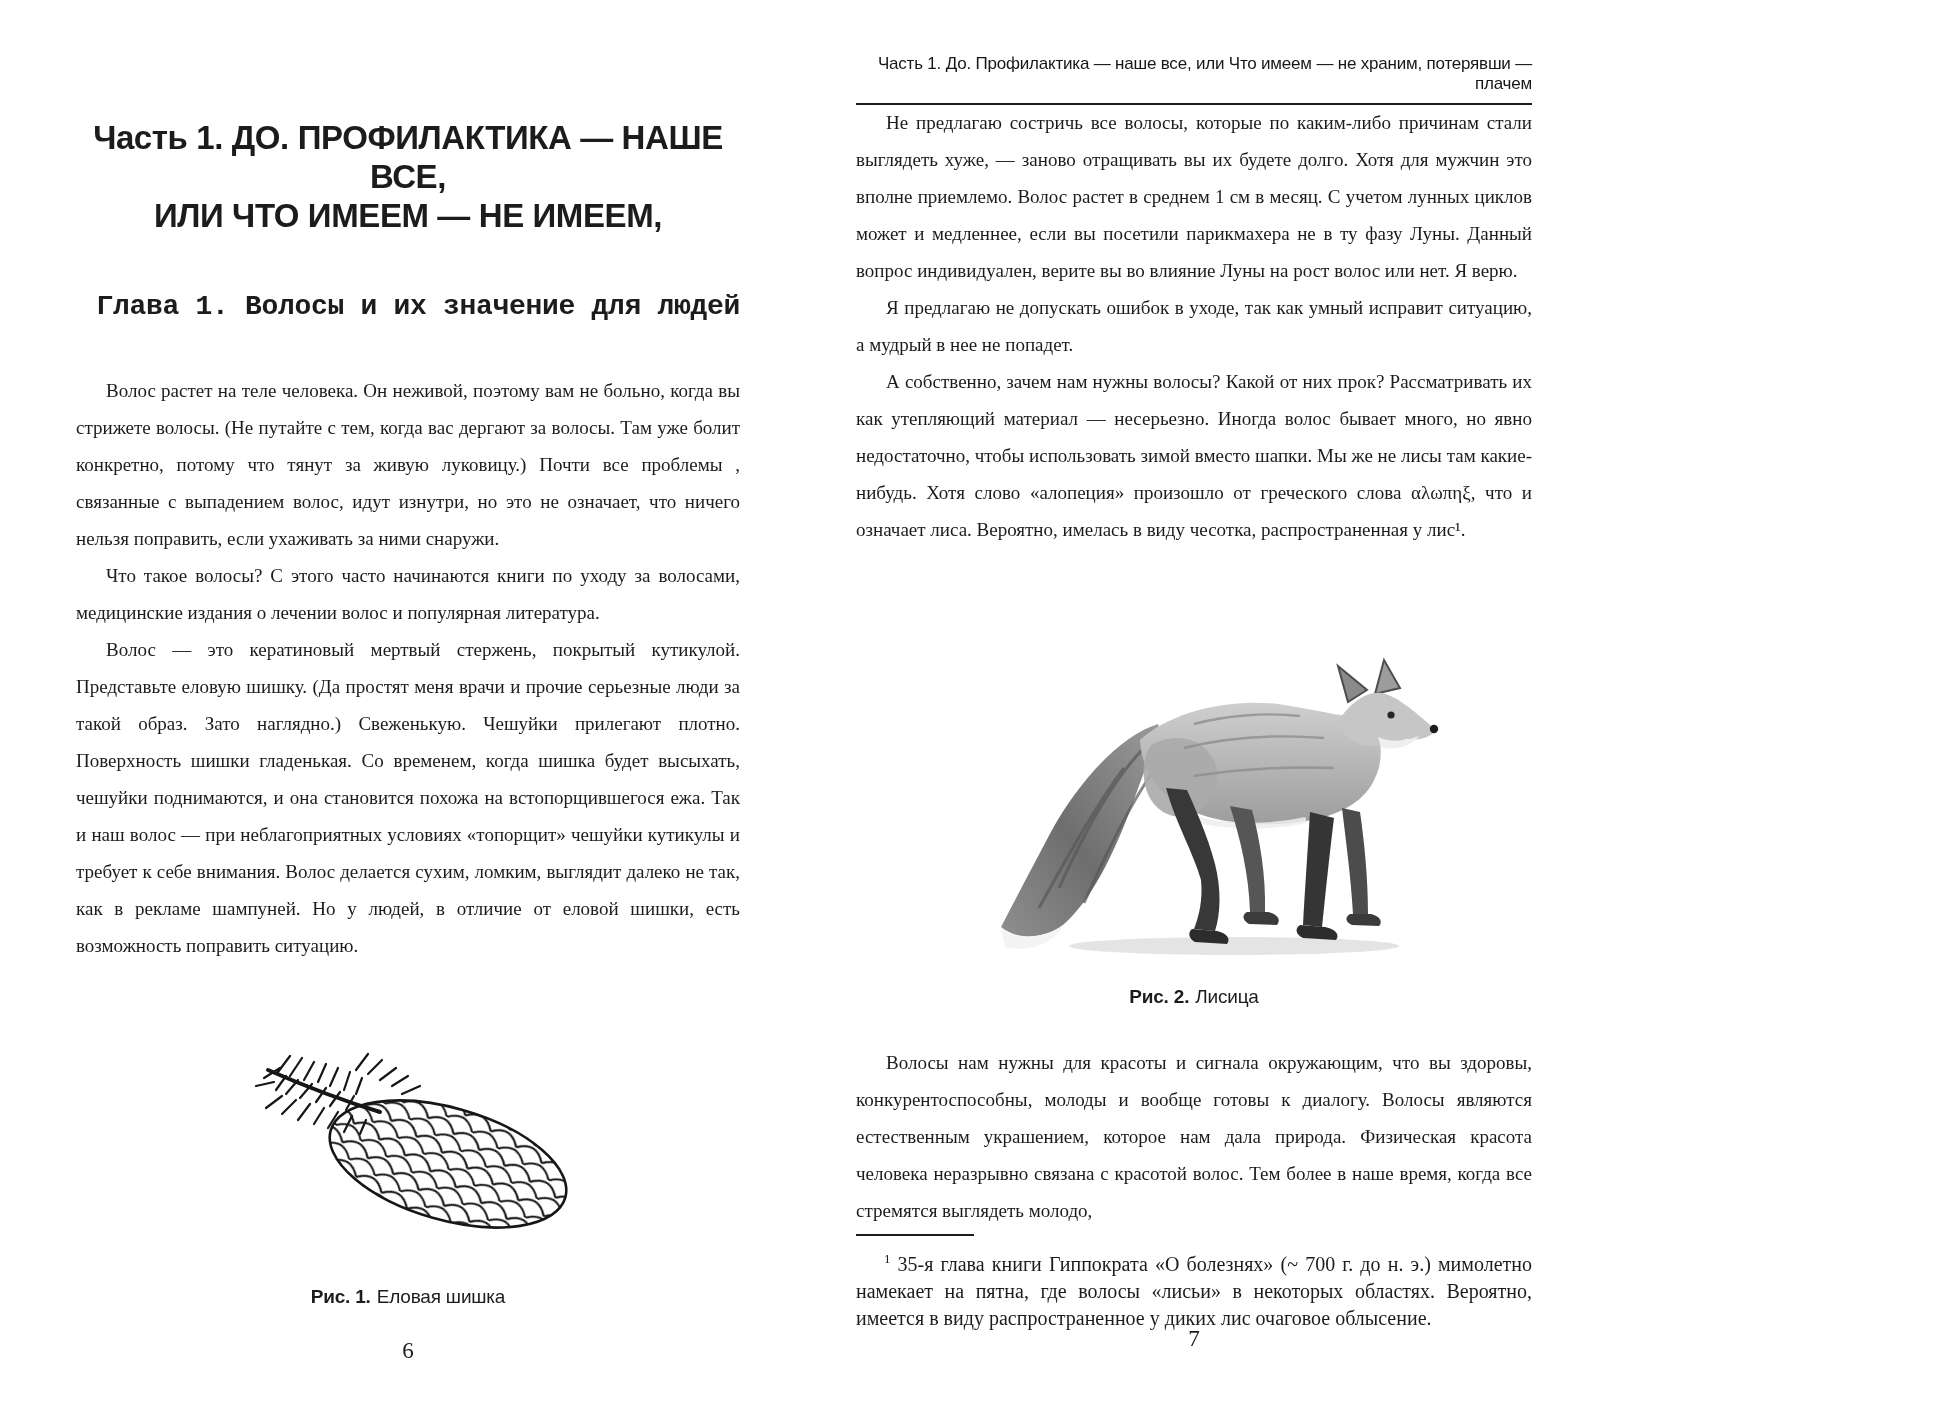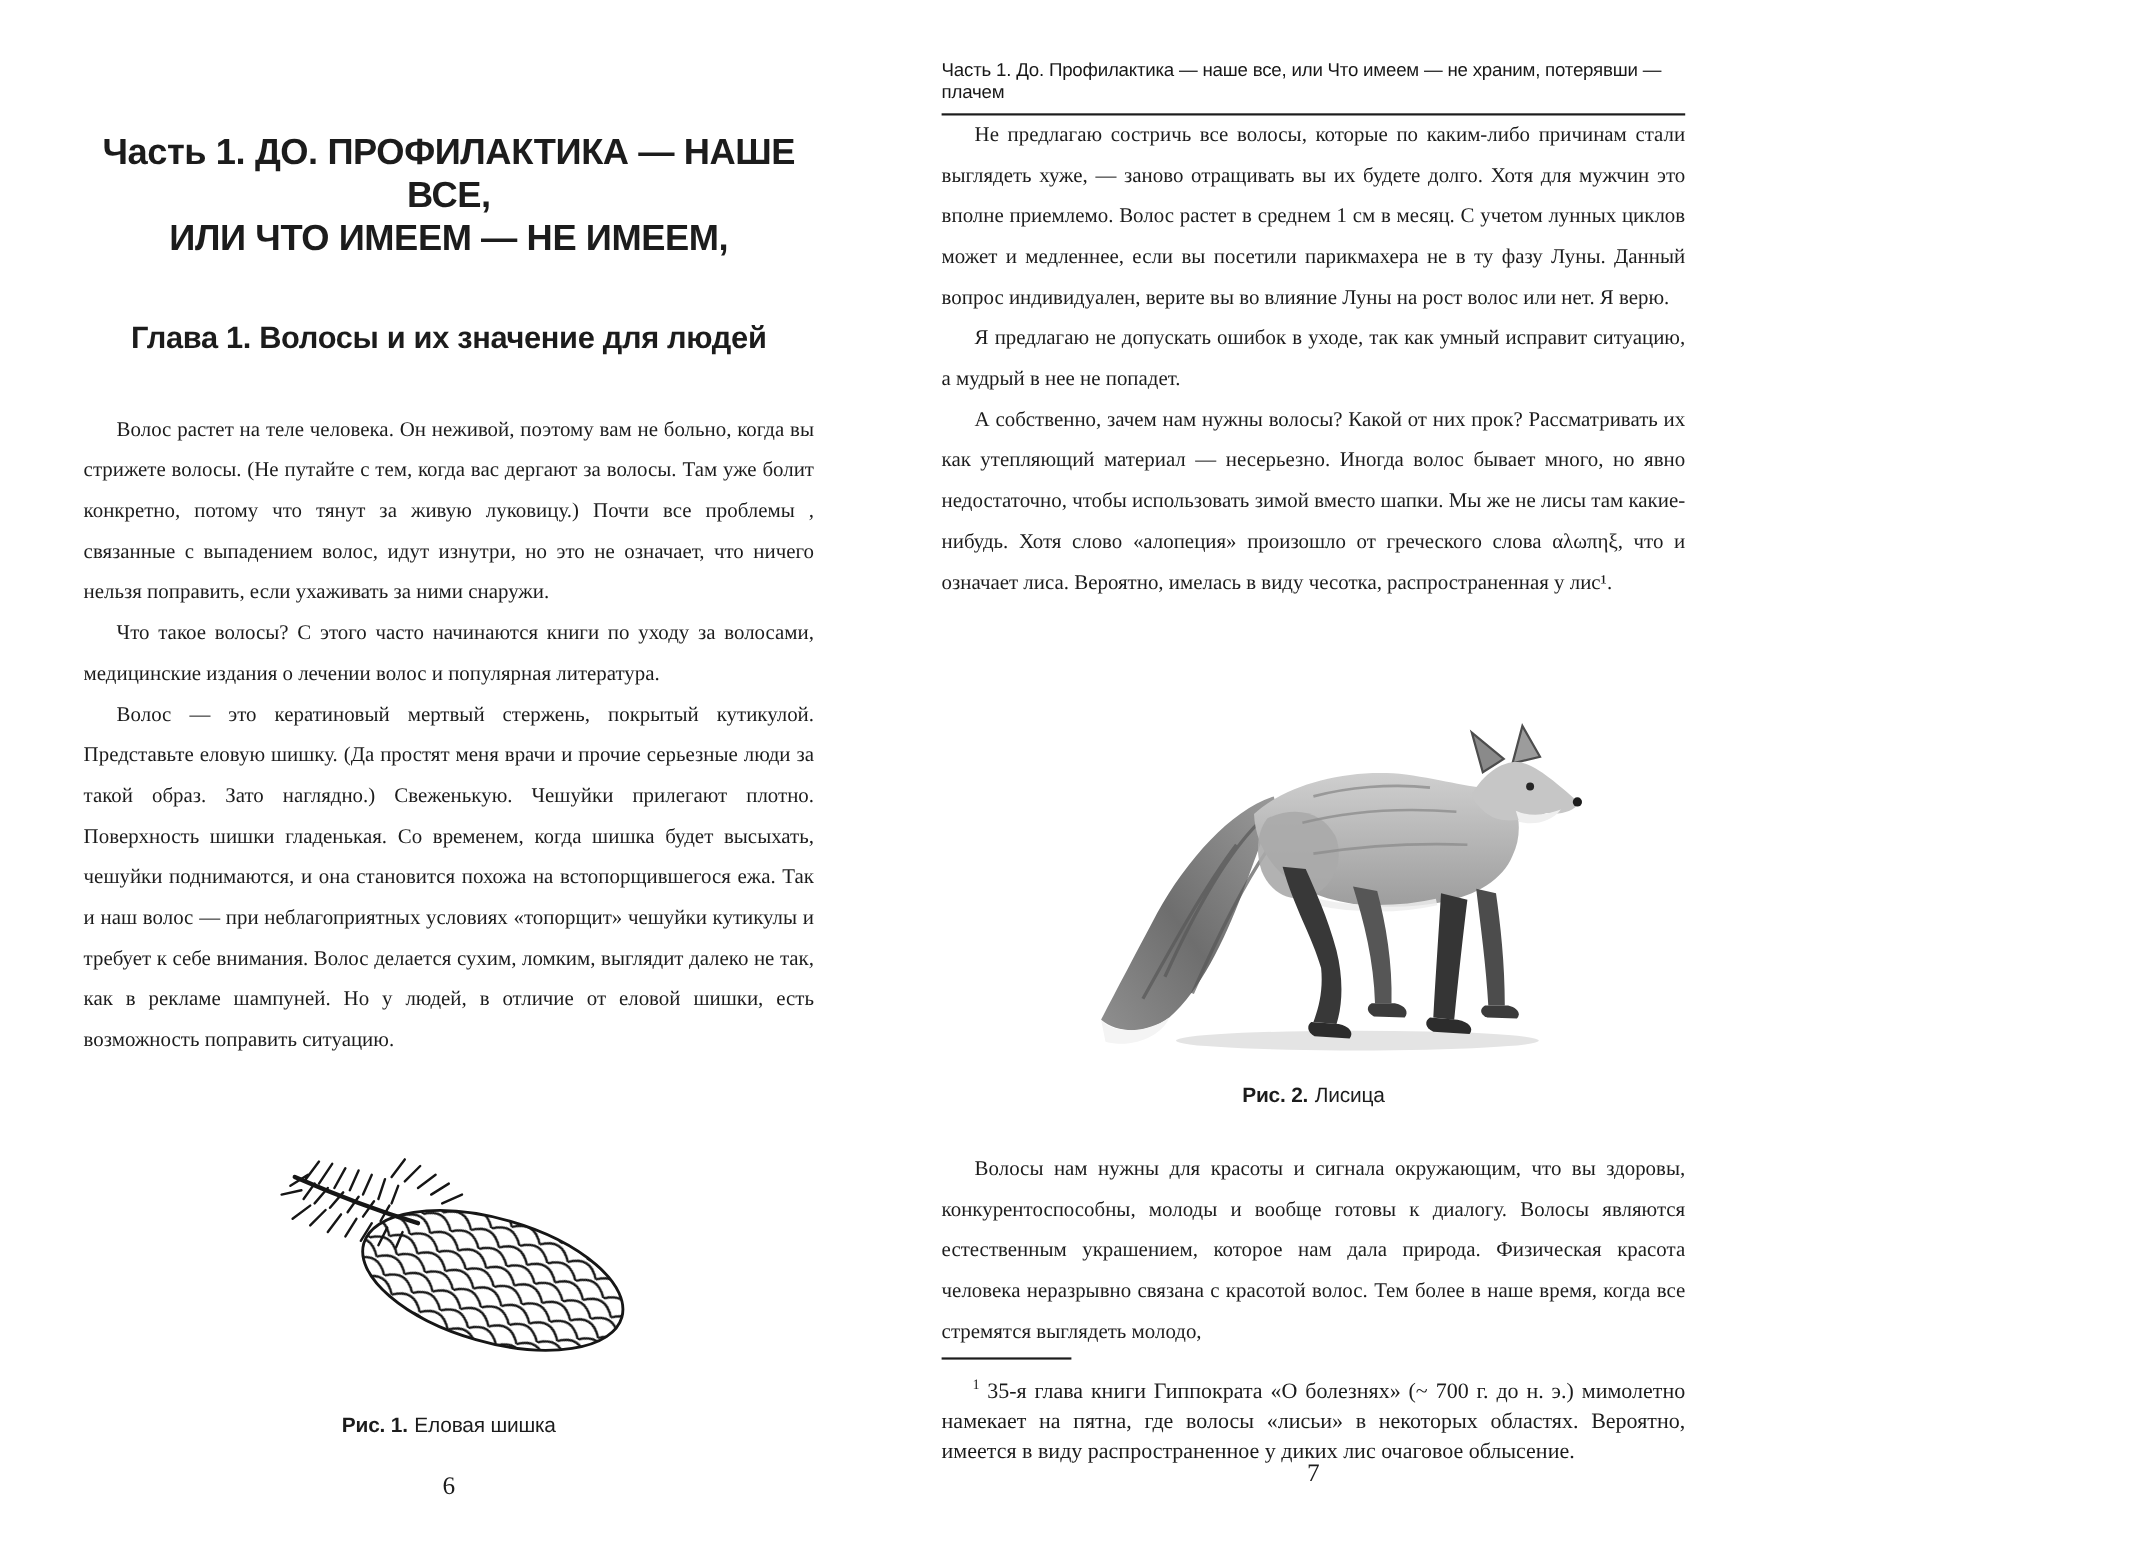--- a/index.html
+++ b/index.html
@@ -10,35 +10,35 @@
   .page{position:absolute;top:0;height:1416px;}
   .page-left{left:76px;width:664px;}
   .page-right{left:856px;width:676px;}
 
   .part-title{
     position:absolute;top:118px;left:0;right:0;text-align:center;
     font-family:"Liberation Sans", sans-serif;font-weight:700;
     font-size:33px;line-height:39px;letter-spacing:-0.4px;
   }
   .chapter-title{
-    position:absolute;top:290px;left:0;right:0;text-align:center;
-    font-family:Liberation Sans, sans-serif;font-weight:700;
+    position:absolute;top:290px;left:0;right:0;text-align:right;
+    font-family:Liberation Mono, monospace;font-weight:700;
     font-size:28px;line-height:34px;letter-spacing:-0.3px;
   }
   .body-block{position:absolute;left:0;right:0;}
   .body-block p{
     margin:0;font-size:19px;line-height:37px;text-align:justify;
     text-indent:30px;hyphens:auto;
   }
   .bb-left{top:372px;}
   .bb-right-1{top:104px;}
   .bb-right-2{top:1044px;}
 
   .running-header{
-    position:absolute;top:54px;left:0;right:0;text-align:left;
+    position:absolute;top:54px;left:0;right:0;text-align:right;
     font-family:"Liberation Sans", sans-serif;font-size:17px;letter-spacing:-0.2px;
     padding-bottom:9px;border-bottom:2px solid #1c1c1c;color:#171717;
   }
 
   .figure{position:absolute;left:50%;transform:translateX(-50%);}
   .fig-pinecone{top:1040px;}
   .fig-fox{top:628px;}
   .figure-caption{
     position:absolute;left:0;right:0;text-align:center;
     font-family:Liberation Sans, sans-serif;font-size:19px;letter-spacing:-0.2px;

